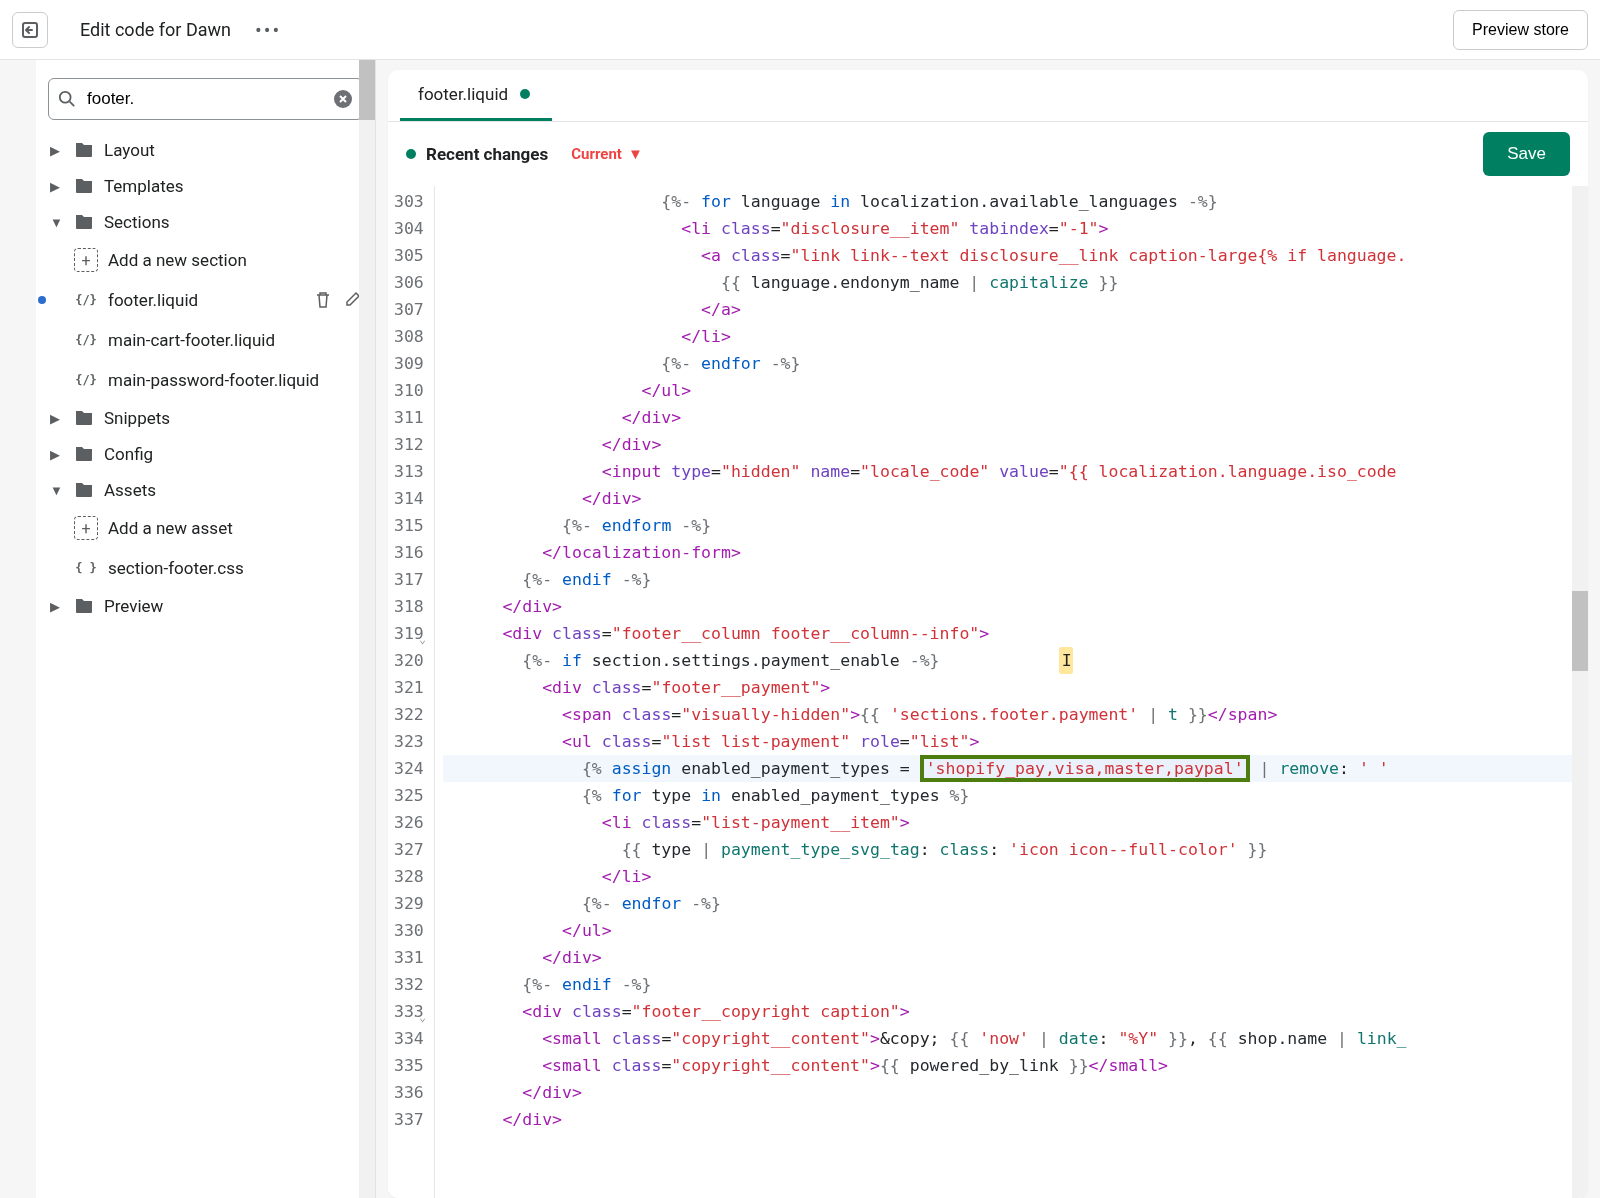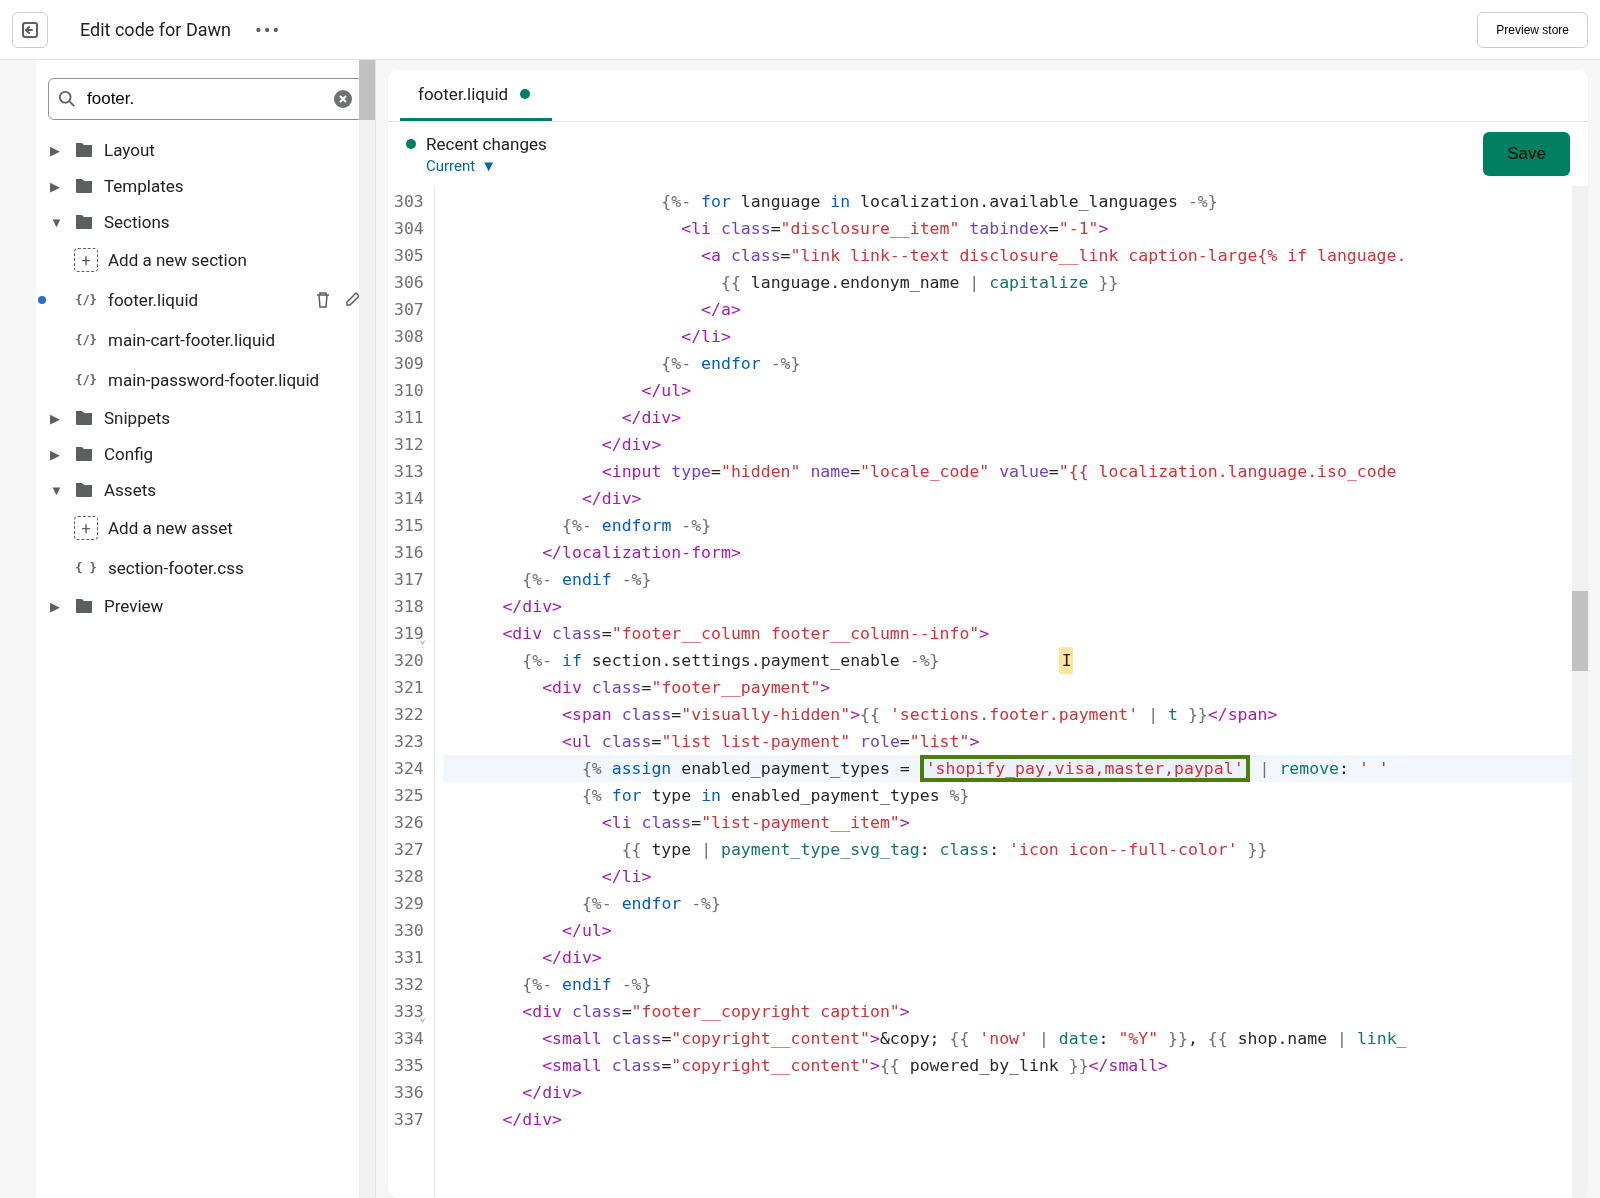--- a/index.html
+++ b/index.html
@@ -31,21 +31,21 @@
     cursor: pointer;
   }
   .title-text { font-size: 18px; font-weight: 400; margin-left: 16px; }
   .more-btn { font-size: 20px; letter-spacing: 2px; padding: 4px 8px; cursor: pointer; color:#5c5f62;}
   .spacer { flex: 1; }
   .preview-btn {
     border: 1px solid #c9cccf;
     background: #fff;
     padding: 10px 18px;
     border-radius: 6px;
-    font-size: 12px;
+    font-size: 16px;
     cursor: pointer;
     margin-left: 32px;
   }
   
   
   .main {
     display: flex;
     height: calc(100% - 60px);
   }
   
@@ -126,28 +126,28 @@
     border-bottom: 3px solid transparent;
   }
   .tab.active { border-bottom-color:#008060;}
   .tab-dot { width:10px; height:10px; border-radius:50%; background:#008060;}
   
   .under-tabs {
     display:flex; align-items:center;
     padding: 10px 18px;
     gap: 20px;
   }
-  .recent-wrap { display:flex; flex-direction:column; gap:3px;}
+  .recent-wrap { display:flex; flex-direction:row; gap:3px;font-weight:bold;}
   .recent-row1 { display:flex; align-items:center; gap:10px; font-size:17px;}
   .green-dot { width:10px; height:10px; border-radius:50%; background:#008060;}
-  .recent-sub { display:flex; align-items:center; gap:6px; font-size:15px; color:#0369a1; padding-left:20px;}
+  .recent-sub { display:flex; align-items:center; gap:6px; font-size:15px; color:#ef4444; padding-left:20px;}
   .save-btn {
     margin-left:auto;
     background:#008060;
-    color:#000000;
+    color:#ffffff;
     border:none;
     padding: 12px 24px;
     border-radius:6px;
     font-size:17px;
     cursor:pointer;
   }
   
   
   .code-wrap { flex:1; display:flex; overflow:hidden; position:relative;}
   .gutter {

